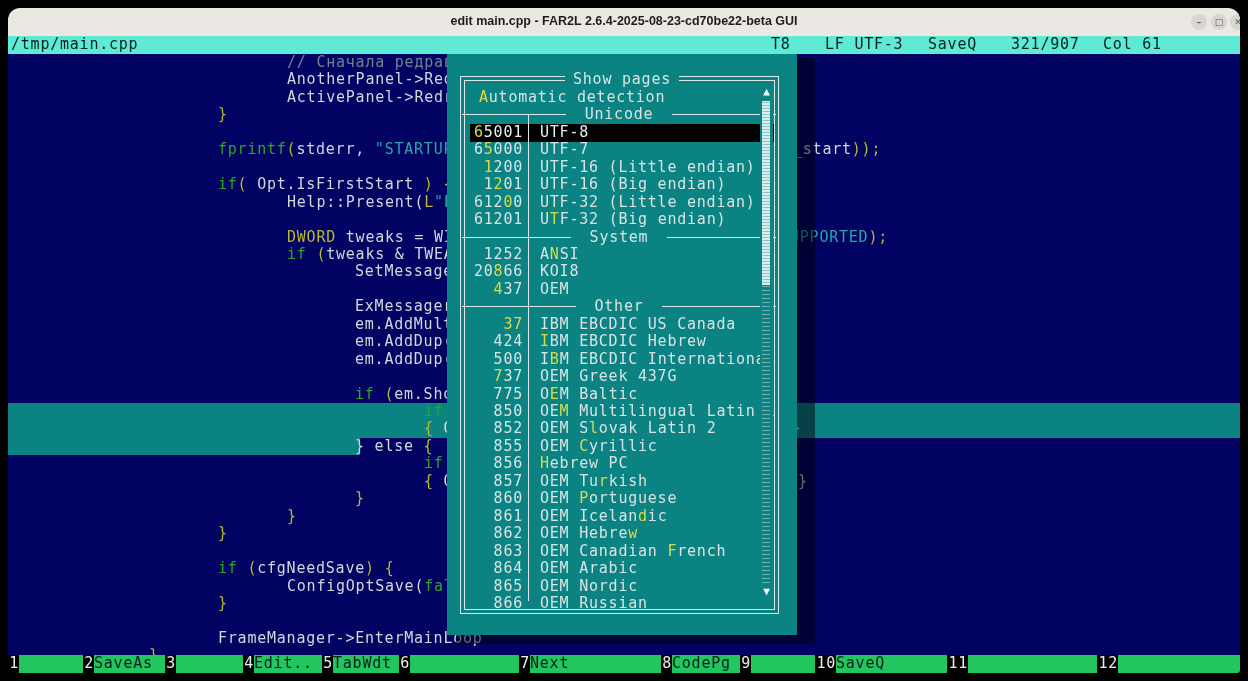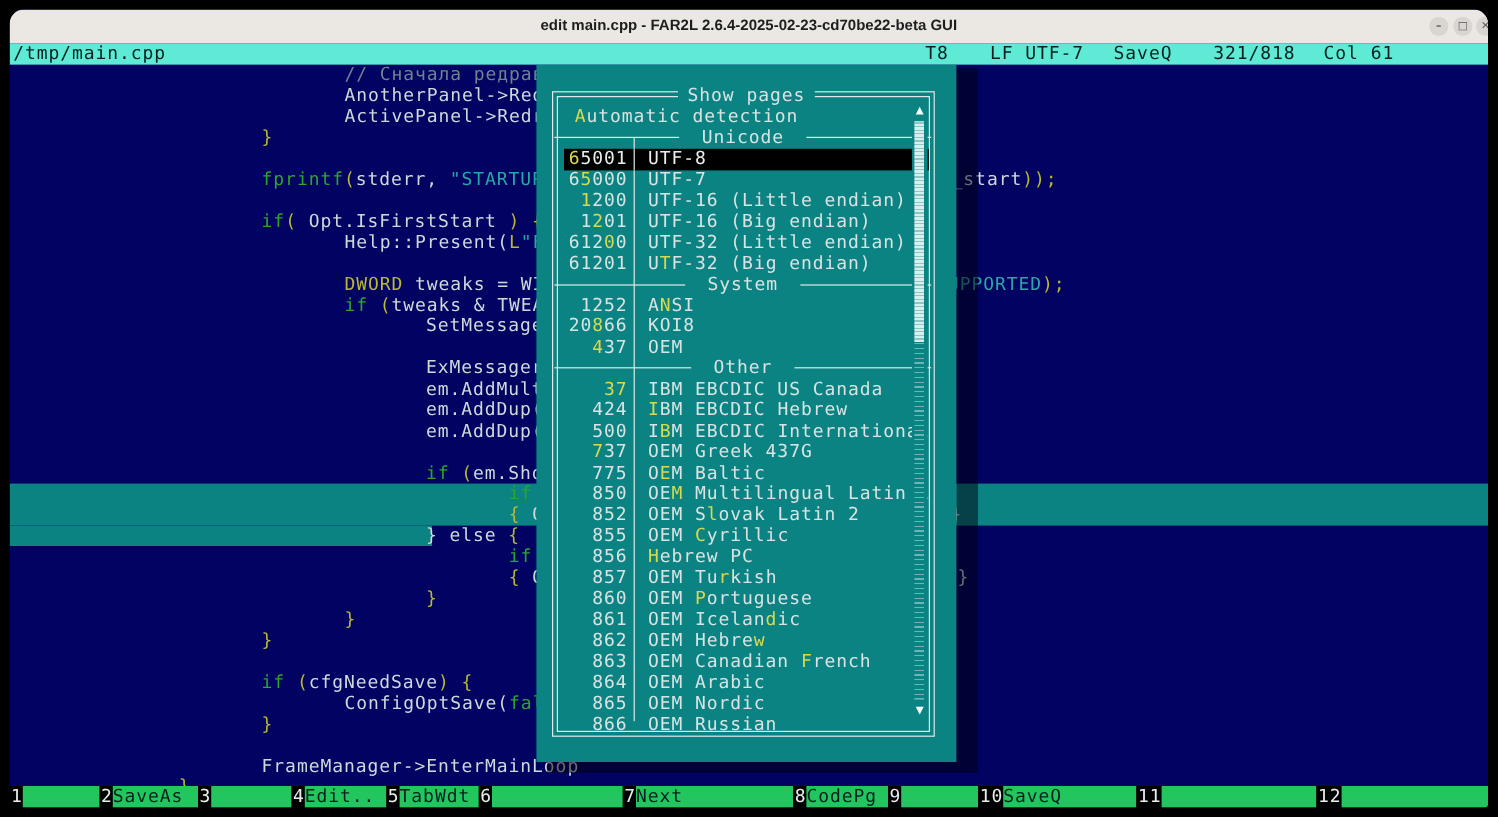--- a/index.html
+++ b/index.html
@@ -57,32 +57,32 @@
   #keybar{position:absolute;left:0;top:647px;width:1232px;height:18px;background:#000;}
   .fk-num{position:absolute;top:0;height:18px;background:#000;color:#e8eeee;text-align:right;}
   .fk-label{position:absolute;top:0;height:18px;background:#22c55e;color:#06201f;overflow:hidden;}
 </style>
 </head>
 <body>
 
 <div id="window">
 
   <div id="titlebar">
-    <div id="title-text">edit main.cpp - FAR2L 2.6.4-2025-02-23-cd70be22-beta GUI</div>
+    <div id="title-text">edit main.cpp - FAR2L 2.6.4-2025-08-23-cd70be22-beta GUI</div>
     <div class="winbtn" id="btn-min">–</div>
     <div class="winbtn" id="btn-max">□</div>
     <div class="winbtn" id="btn-close">✕</div>
   </div>
 
   <div id="statusbar" class="mono">
     <span class="sb" id="sb-path">/tmp/main.cpp</span>
     <span class="sb" id="sb-t8">T8</span>
-    <span class="sb" id="sb-eol">LF UTF-7</span>
+    <span class="sb" id="sb-eol">LF UTF-3</span>
     <span class="sb" id="sb-linelab">SaveQ</span>
-    <span class="sb" id="sb-lineval">321/818</span>
+    <span class="sb" id="sb-lineval">321/907</span>
     <span class="sb" id="sb-col">Col 61</span>
   </div>
 
   <div id="editor" class="mono">
     <div id="sel-layer"><div class="selrect" style="left: 0px; top: 349px; width: 1232px; height: 34.9px;"></div><div class="selrect" style="left: 0px; top: 383.9px; width: 352px; height: 17.45px;"></div></div>
     <div id="code-layer"><div class="codeline" style="left: 279px; top: 0px;"><span class="seg-k">// Сначала редравим</span></div><div class="codeline" style="left: 279px; top: 17.45px;"><span class="seg-w">AnotherPanel-&gt;Redra</span></div><div class="codeline" style="left: 279px; top: 34.9px;"><span class="seg-w">ActivePanel-&gt;Redraw</span></div><div class="codeline" style="left: 210px; top: 52.35px;"><span class="seg-y">}</span></div><div class="codeline" style="left: 210px; top: 87.25px;"><span class="seg-g">fprintf</span><span class="seg-y">(</span><span class="seg-w">stderr, </span><span class="seg-c">"STARTUP: </span><span class="seg-m">%</span></div><div class="codeline" style="left: 785px; top: 87.25px;"><span class="seg-w">_start</span><span class="seg-y">));</span></div><div class="codeline" style="left: 210px; top: 122.15px;"><span class="seg-g">if</span><span class="seg-y">( </span><span class="seg-w">Opt.IsFirstStart</span><span class="seg-y"> ) {</span></div><div class="codeline" style="left: 279px; top: 139.6px;"><span class="seg-w">Help::Present(</span><span class="seg-y">L</span><span class="seg-c">"Far</span></div><div class="codeline" style="left: 279px; top: 174.5px;"><span class="seg-y">DWORD</span><span class="seg-w"> tweaks = WINP</span></div><div class="codeline" style="left: 782px; top: 174.5px;"><span class="seg-c">UPPORTED</span><span class="seg-y">);</span></div><div class="codeline" style="left: 279px; top: 191.95px;"><span class="seg-g">if</span><span class="seg-y"> (</span><span class="seg-w">tweaks &amp; TWEAK_</span></div><div class="codeline" style="left: 347px; top: 209.4px;"><span class="seg-w">SetMessageH</span></div><div class="codeline" style="left: 347px; top: 244.3px;"><span class="seg-w">ExMessager</span></div><div class="codeline" style="left: 347px; top: 261.75px;"><span class="seg-w">em.AddMulti</span></div><div class="codeline" style="left: 347px; top: 279.2px;"><span class="seg-w">em.AddDup(M</span></div><div class="codeline" style="left: 347px; top: 296.65px;"><span class="seg-w">em.AddDup(M</span></div><div class="codeline" style="left: 347px; top: 331.55px;"><span class="seg-g">if</span><span class="seg-y"> (</span><span class="seg-w">em.Show</span></div><div class="codeline" style="left: 416px; top: 349px;"><span class="seg-g">if</span></div><div class="codeline" style="left: 416px; top: 366.45px;"><span class="seg-y">{ </span><span class="seg-w">O</span></div><div class="codeline" style="left: 784px; top: 366.45px;"><span class="seg-w">}</span></div><div class="codeline" style="left: 347px; top: 383.9px;"><span class="seg-w">} else </span><span class="seg-y">{</span></div><div class="codeline" style="left: 416px; top: 401.35px;"><span class="seg-g">if</span></div><div class="codeline" style="left: 416px; top: 418.8px;"><span class="seg-y">{ </span><span class="seg-w">O</span></div><div class="codeline" style="left: 790px; top: 418.8px;"><span class="seg-w">}</span></div><div class="codeline" style="left: 347px; top: 436.25px;"><span class="seg-y">}</span></div><div class="codeline" style="left: 279px; top: 453.7px;"><span class="seg-y">}</span></div><div class="codeline" style="left: 210px; top: 471.15px;"><span class="seg-y">}</span></div><div class="codeline" style="left: 210px; top: 506.05px;"><span class="seg-g">if</span><span class="seg-y"> (</span><span class="seg-w">cfgNeedSave</span><span class="seg-y">) {</span></div><div class="codeline" style="left: 279px; top: 523.5px;"><span class="seg-w">ConfigOptSave(</span><span class="seg-g">false</span></div><div class="codeline" style="left: 210px; top: 540.95px;"><span class="seg-y">}</span></div><div class="codeline" style="left: 210px; top: 575.85px;"><span class="seg-w">FrameManager-&gt;EnterMainLoop</span></div><div class="codeline" style="left: 141px; top: 593.3px;"><span class="seg-y">}</span></div></div>
     <div id="dlg-shadow-r"></div>
     <div id="dlg-shadow-b"></div>
 
     <div id="dialog">

